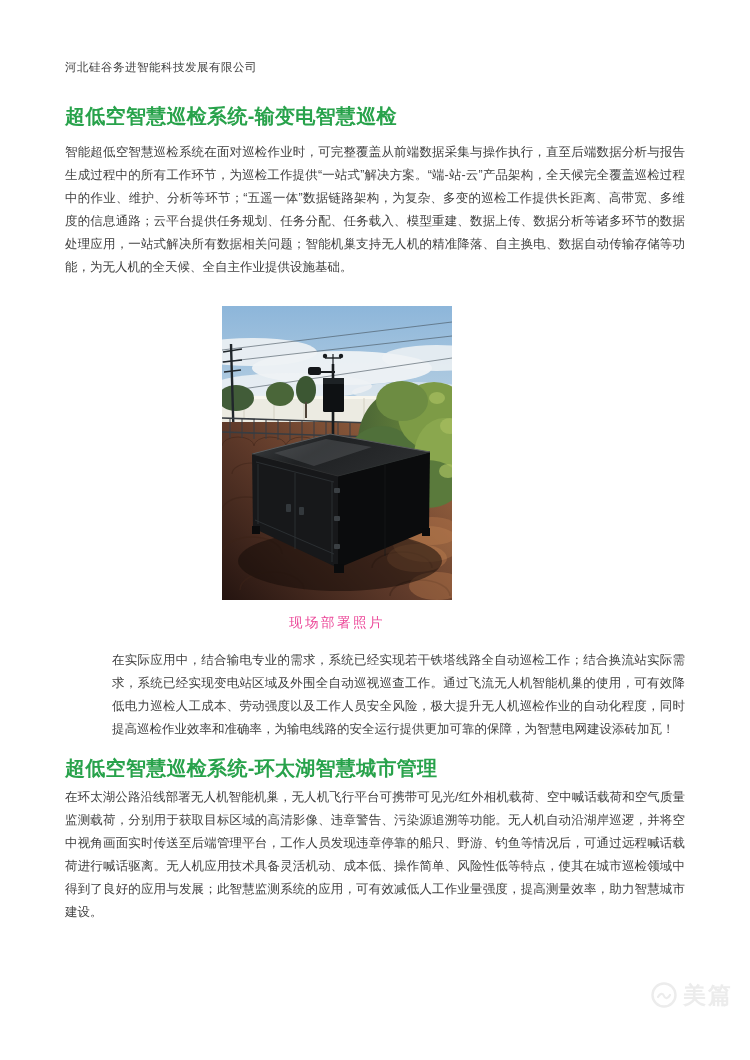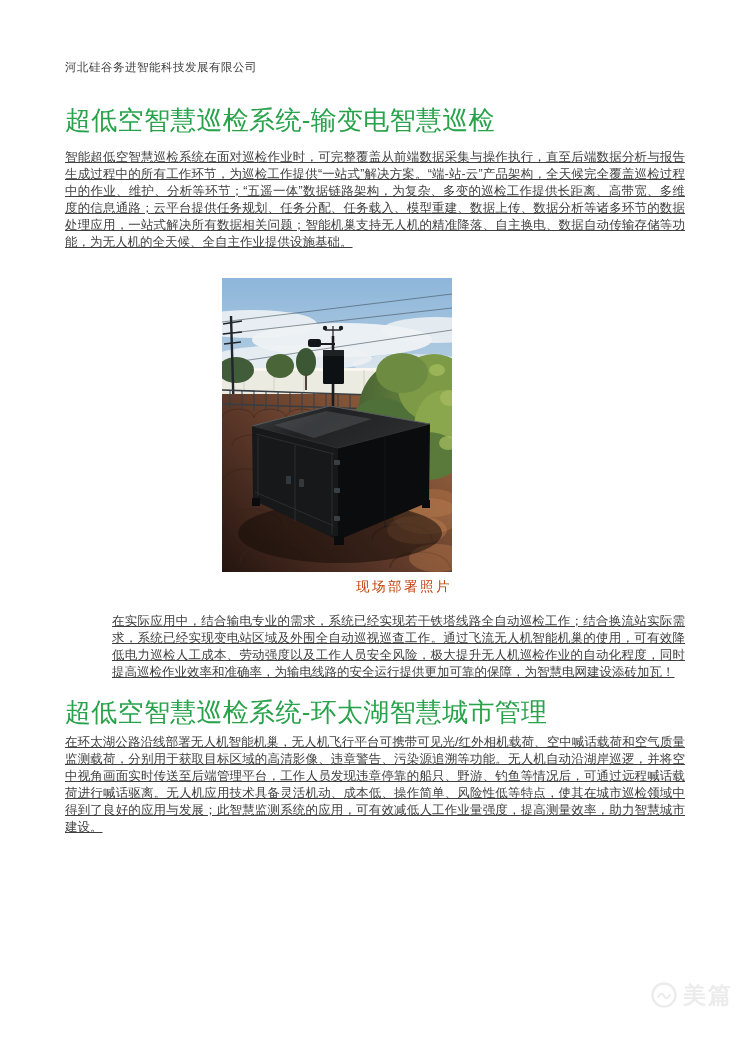--- a/index.html
+++ b/index.html
@@ -6,39 +6,39 @@
   body {
     width:750px; height:1060px;
     font-family:"Liberation Sans", sans-serif;
     position:relative; overflow:hidden;
   }
   .page { position:relative; width:750px; height:1060px; padding:3px 65px; box-sizing:border-box; }
 
   .company { padding-top:57px; font-size:11.5px; color:#3d3d3d; letter-spacing:.5px; }
 
   .heading {
-    margin:28px 0 0; font-size:26px; font-weight:normal;
+    margin:28px 0 0; font-size:20px; font-weight:bold;
     color:var(--heading-green,#28a24b); letter-spacing:.3px;
   }
   .heading.mt12 { margin-top:14px; }
 
   .body-text {
-    margin:11px 0 0; font-size:12.5px; line-height:17px;
-    color:var(--body-text,#3f3f3f); text-align:justify;text-decoration:underline;
+    margin:11px 0 0; font-size:12.5px; line-height:23px;
+    color:var(--body-text,#3f3f3f); text-align:justify;
   }
   .body-text.mt17 { margin-top:17px;margin-left:47px; }
   .body-text.mt12 { margin-top:4px; }
 
   .photo-figure { margin:27px 0 0 157px; width:230px; }
   .photo { width:230px; height:294px; display:block; }
   .photo svg { display:block; }
   .caption {
-    margin-top:6px; text-align:right;
+    margin-top:14px; text-align:center;
     font-family:"Liberation Serif", serif;
-    font-size:13.5px; letter-spacing:2.5px; color:#c2410c;
+    font-size:13.5px; letter-spacing:2.5px; color:#ec4899;
   }
 
   .watermark {
     position:absolute; left:650px; top:981px;
     display:flex; align-items:center; gap:5px;
   }
   .wm-text {
     font-size:23px; font-weight:bold; letter-spacing:2px;
     color:#ececec; line-height:28px;
   }

